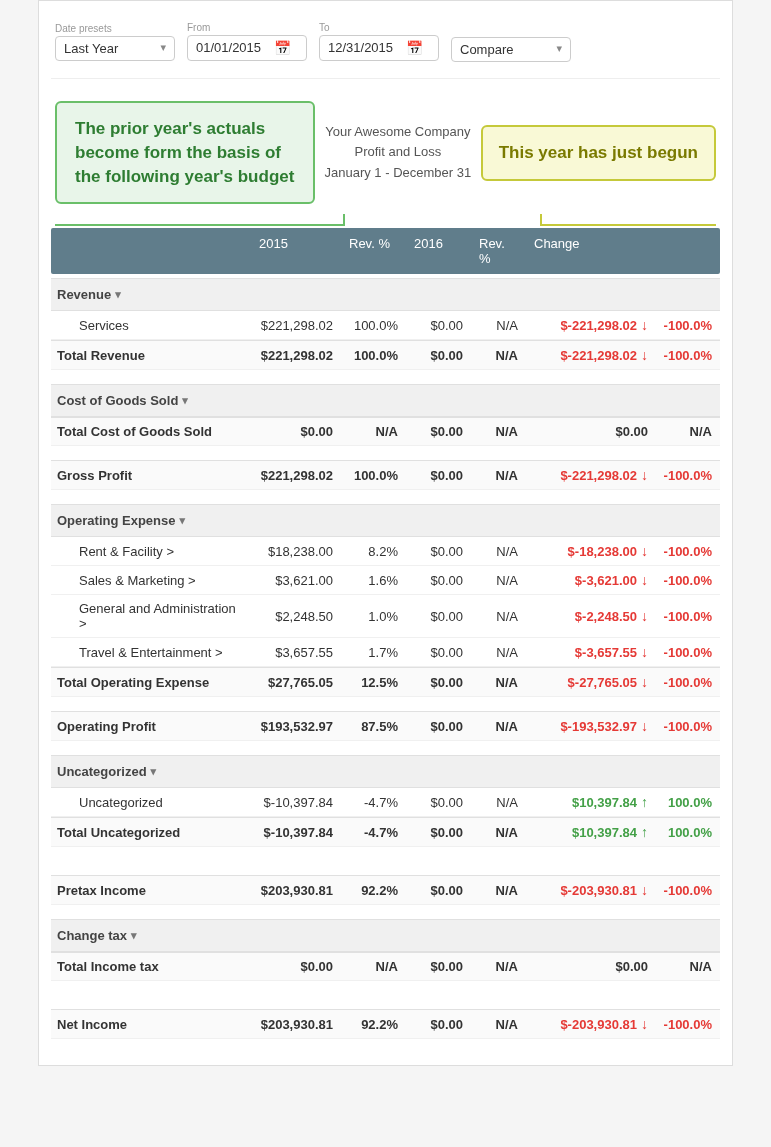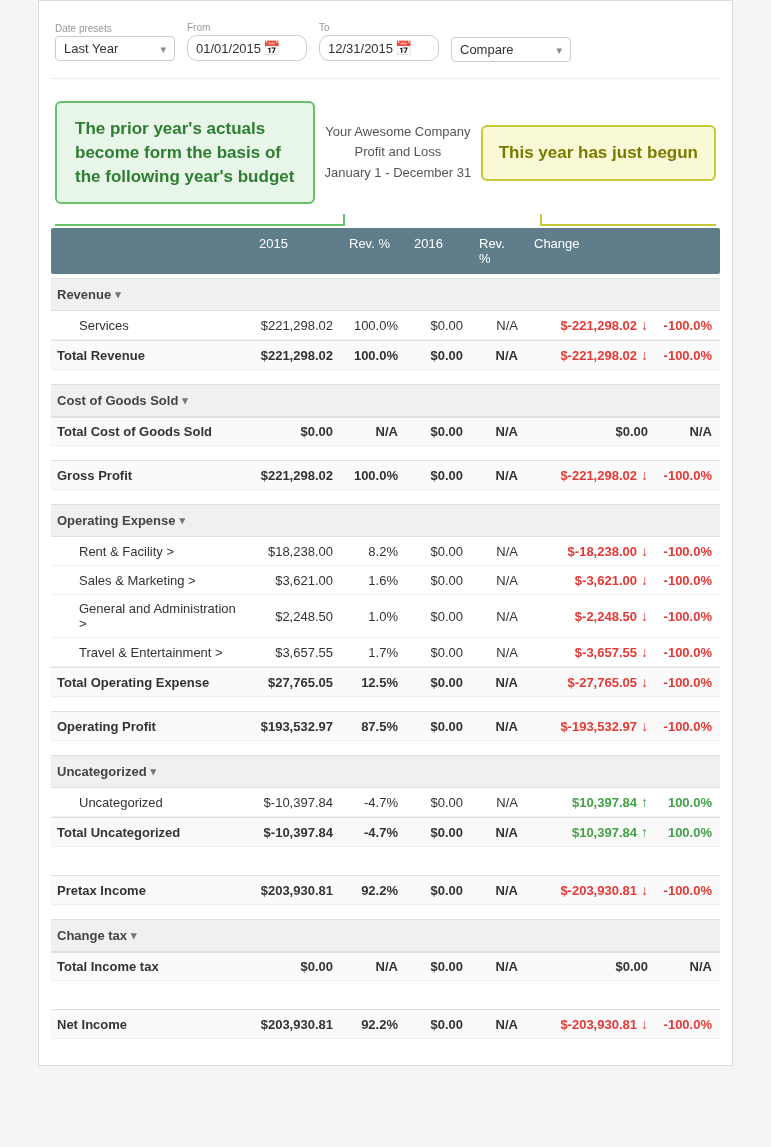--- a/index.html
+++ b/index.html
@@ -3,23 +3,23 @@
   <meta charset="utf-8">
   <style>
     * { box-sizing: border-box; margin: 0; padding: 0; }
     body { font-family: Arial, sans-serif; font-size: 13px; background: #f5f5f5; color: #333; }
     .container { width: 695px; margin: 0 auto; background: #fff; padding: 12px; border: 1px solid #ddd; }
 
     
     .toolbar { display: flex; align-items: center; gap: 12px; padding: 8px 4px 16px; border-bottom: 1px solid #eee; margin-bottom: 12px; }
     .field-group { display: flex; flex-direction: column; }
     .field-label { font-size: 10px; color: #999; margin-bottom: 2px; }
-    .select-wrap, .date-wrap { display: flex; align-items: flex-end; border: 1px solid #ccc; border-radius: 4px; padding: 4px 8px; background: #fff; min-width: 120px; font-size: 13px; }
+    .select-wrap, .date-wrap { display: flex; align-items: flex-start; border: 1px solid #ccc; border-radius: 4px; padding: 4px 8px; background: #fff; min-width: 120px; font-size: 13px; }
     .select-wrap { justify-content: space-between; cursor: pointer; }
-    .date-wrap { gap: 2px; border-radius: 10px; }
+    .date-wrap { gap: 13px; }
     .chevron { color: #888; font-size: 11px; }
     .cal-icon { color: #888; font-size: 14px; }
 
     
     .header-section { display: flex; align-items: center; justify-content: space-between; padding: 10px 4px; gap: 8px; }
     .banner-green { border: 2px solid #6abf69; background: #e8f5e9; border-radius: 6px; padding: 14px 18px; font-size: 17px; font-weight: bold; color: #2e7d32; max-width: 260px; line-height: 1.4; }
     .banner-yellow { border: 2px solid #c5c93a; background: #f9f9d6; border-radius: 6px; padding: 14px 16px; font-size: 17px; font-weight: bold; color: #7a7a00; text-align: center; max-width: 240px; line-height: 1.4; }
     .center-title { text-align: center; font-size: 13px; color: #555; line-height: 1.6; }
 
     

